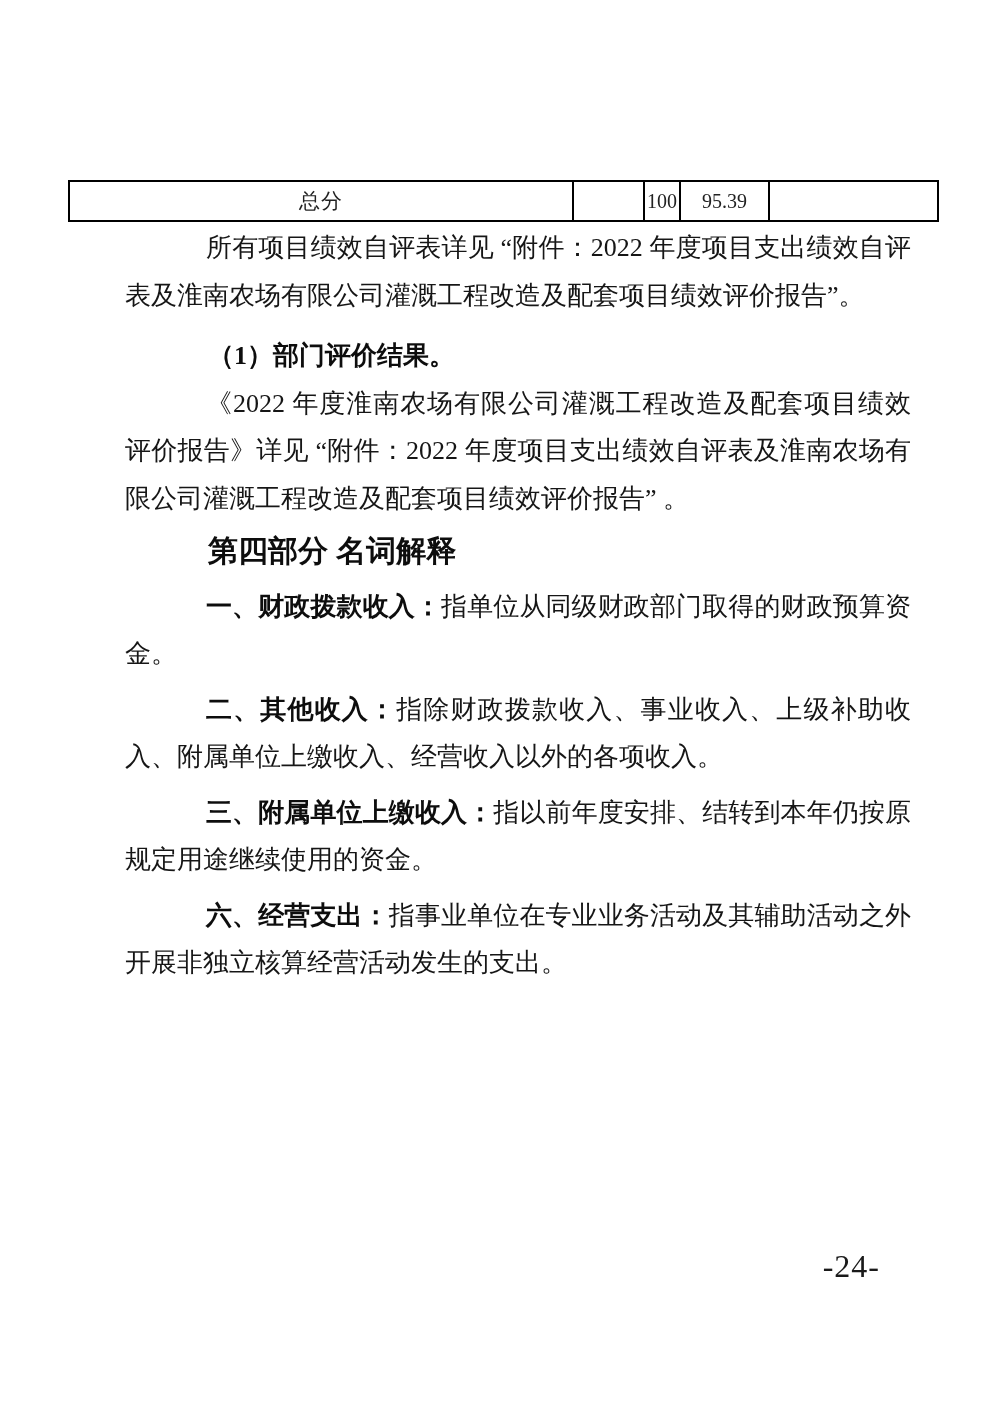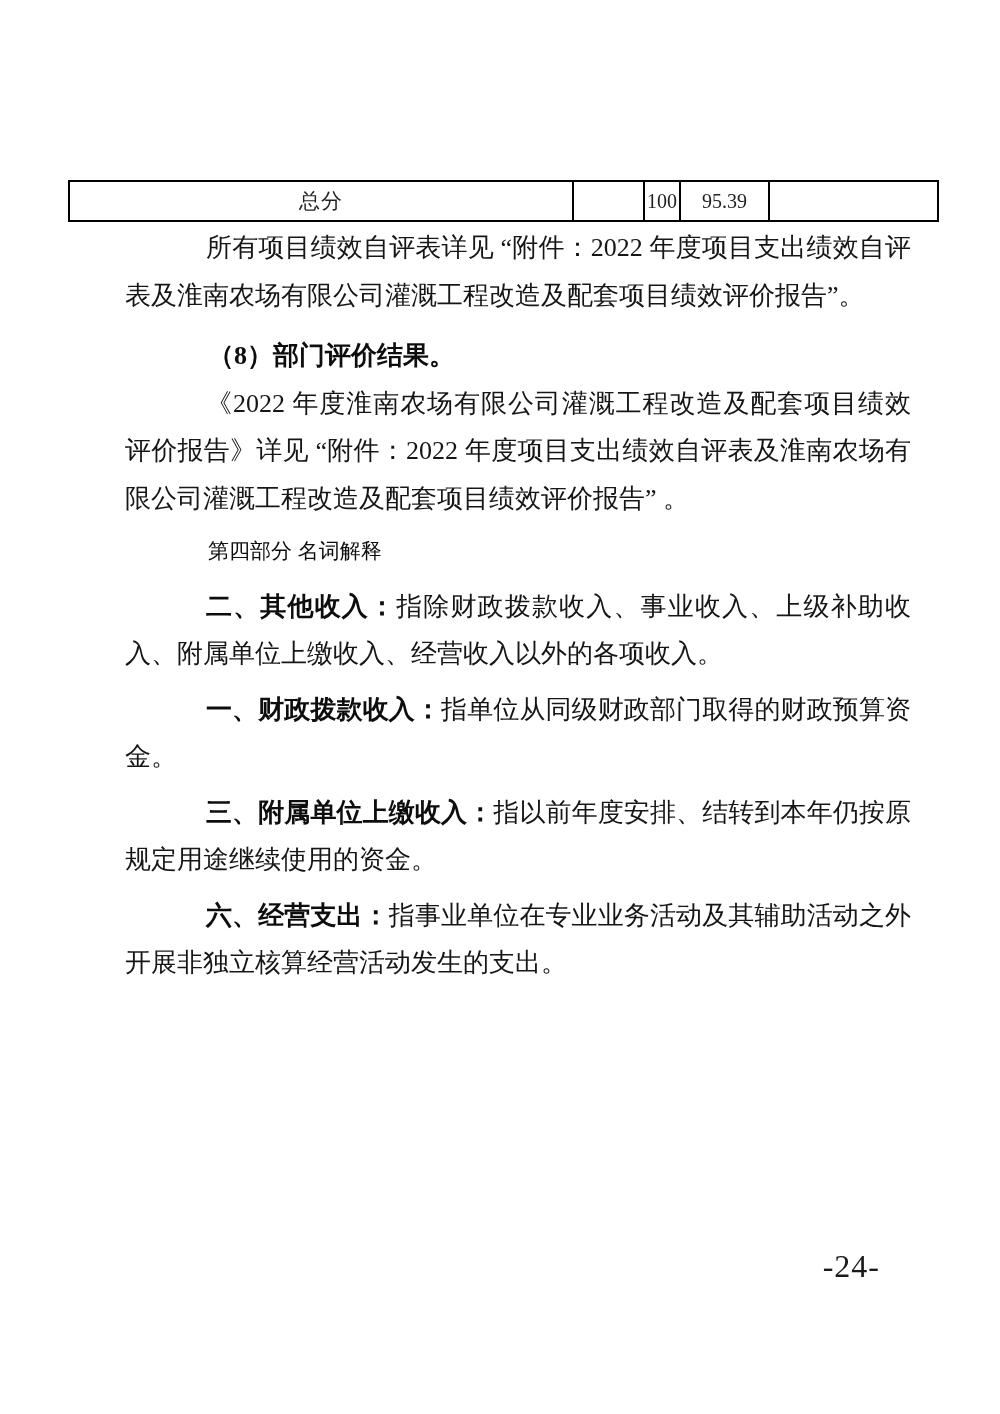--- a/index.html
+++ b/index.html
@@ -53,23 +53,23 @@
   .para-first { margin-top: 5px; }
   .heading-bold {
     margin-top: 13px !important;
     text-indent: 83px;
     font-weight: bold;
     color: #0d0d0d;
   }
   .heading-sans {
     margin-top: 5px !important;
     text-indent: 83px;
-    font-weight: normal;
+    font-weight: bold;
     font-family: "Liberation Sans", "DejaVu Sans", sans-serif;
-    font-size: 21px;
+    font-size: 30px;
     color: #0d0d0d;
   }
   .term { margin-top: 8px !important; }
   .term b { font-weight: bold; color: #0d0d0d; }
   
   .page-number {
     position: absolute;
     top: 1248px; right: 120px;
     font-size: 32px;
     letter-spacing: 1px;
@@ -89,29 +89,29 @@
         <td class="c-max">100</td>
         <td class="c-score">95.39</td>
         <td class="c-blank2"></td>
       </tr>
     </tbody>
   </table>
 
   <div class="body-text">
     <p class="para para-first">所有项目绩效自评表详见 “附件：2022 年度项目支出绩效自评表及淮南农场有限公司灌溉工程改造及配套项目绩效评价报告”。</p>
 
-    <p class="heading-bold">（8）部门评价结果。</p>
+    <p class="heading-bold">（1）部门评价结果。</p>
 
     <p class="para">《2022 年度淮南农场有限公司灌溉工程改造及配套项目绩效评价报告》详见 “附件：2022 年度项目支出绩效自评表及淮南农场有限公司灌溉工程改造及配套项目绩效评价报告” 。</p>
 
     <p class="heading-sans">第四部分  名词解释</p>
 
+    <p class="para term"><b>一、财政拨款收入：</b><span>指单位从同级财政部门取得的财政预算资金。</span></p>
+
     <p class="para term"><b>二、其他收入：</b><span>指除财政拨款收入、事业收入、上级补助收入、附属单位上缴收入、经营收入以外的各项收入。</span></p>
-
-    <p class="para term"><b>一、财政拨款收入：</b><span>指单位从同级财政部门取得的财政预算资金。</span></p>
 
     <p class="para term"><b>三、附属单位上缴收入：</b><span>指以前年度安排、结转到本年仍按原规定用途继续使用的资金。</span></p>
 
 
 
     <p class="para term"><b>六、经营支出：</b><span>指事业单位在专业业务活动及其辅助活动之外开展非独立核算经营活动发生的支出。</span></p>
   </div>
 
   <div class="page-number">-24-</div>
 

